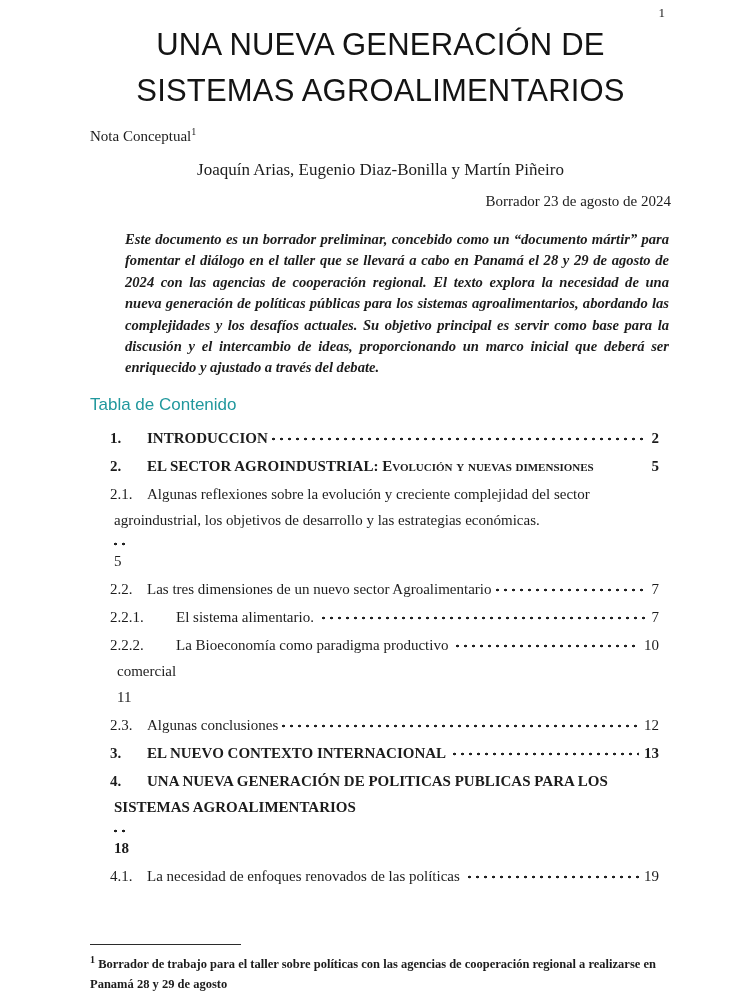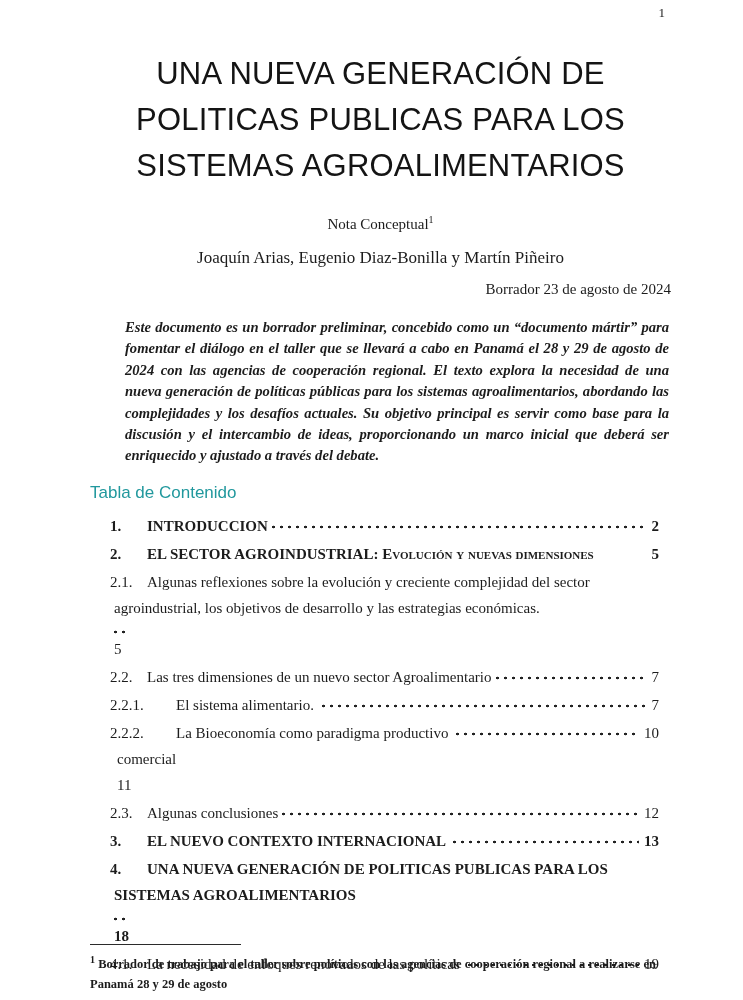--- a/index.html
+++ b/index.html
@@ -12,36 +12,35 @@
     color: #1c1c1c;
     overflow: hidden;
     margin: 0 auto;
   }
   .page-number {
     position: absolute;
     top: 5px;
     right: 78px;
     font-size: 13px;
   }
-  .content { padding: 51px 72px 0 90px; }
+  .content { padding: 22px 72px 0 90px; }
 
   .doc-title {
     font-family: "Liberation Sans", sans-serif;
     font-weight: 400;
     font-size: 31px;
     line-height: 46px;
     text-align: center;
     margin: 0;
     color: #141414;
     letter-spacing: 0.2px;
   }
   .subtitle {
-    text-align: center;
     font-size: 15px;
-    margin-top: 25px;
+    margin-top: 12px;
   }
   .subtitle sup, .footnote sup { font-size: 10px; }
   .authors {
     text-align: center;
     font-size: 17px;
     margin-top: 15px;
   }
   .draft-date {
     text-align: right;
     font-weight: normal;
@@ -114,21 +113,20 @@
 <body>
 
 <div class="page">
 
   <div class="page-number">1</div>
 
   <div class="content">
 
     <h1 class="doc-title">
       <div>UNA NUEVA GENERACIÓN DE</div>
-      <div>POLITICAS PUBLICAS PARA LOS</div>
       <div>SISTEMAS AGROALIMENTARIOS</div>
     </h1>
 
     <div class="subtitle">
       <span>Nota Conceptual</span><sup>1</sup>
     </div>
 
     <div class="authors">Joaquín Arias, Eugenio Diaz-Bonilla y Martín Piñeiro</div>
 
     <div class="draft-date">Borrador 23 de agosto de 2024</div>

